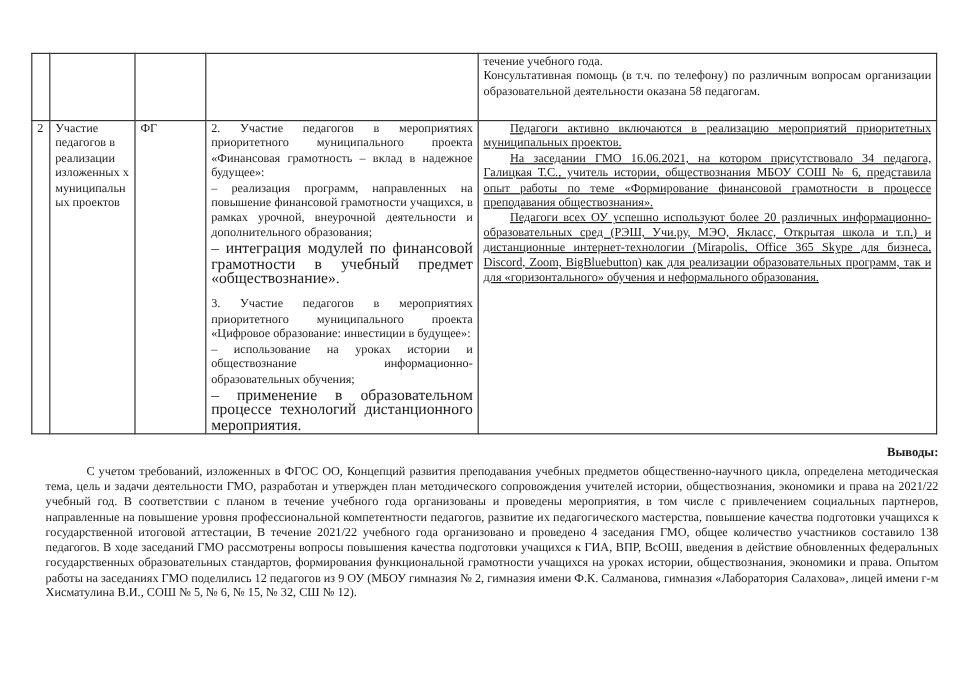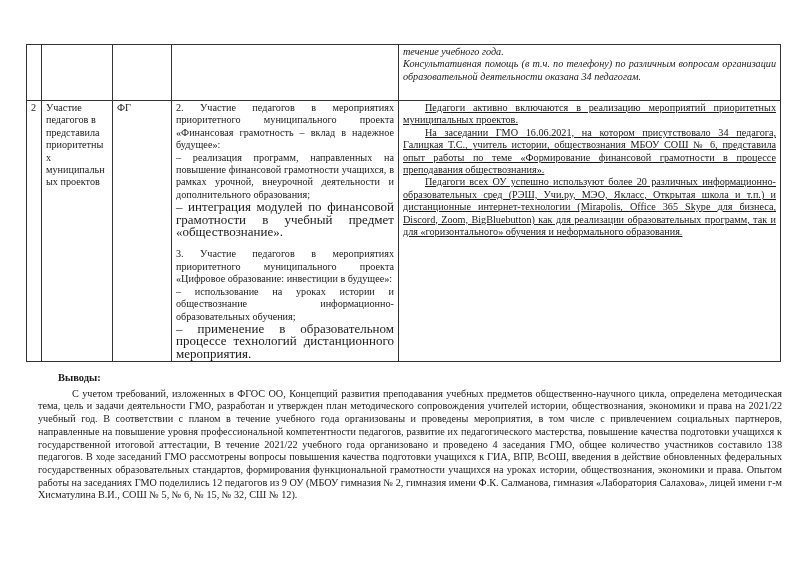--- a/index.html
+++ b/index.html
@@ -7,30 +7,30 @@
          font-family: "Liberation Serif", "DejaVu Serif", serif; color: #1a1a1a; }
   .page { position: absolute; left: 0; top: 0; width: 800px; height: 566px; }
   table.report { position: absolute; left: 26px; top: 44px; width: 755px;
                  border-collapse: collapse; table-layout: fixed; font-size: 10.2px; line-height: 12.4px; }
   table.report td { border: 1.3px solid #333; vertical-align: top; padding: 1px 4px 1px 4px; }
   .c1 { width: 15px; }
   .c2 { width: 71px; }
   .c3 { width: 59px; }
   .c4 { width: 227px; }
   .c5 { width: auto; }
-  tr.row-top td { height: 53px; font-style: italic; }
+  tr.row-top td { height: 53px; }
   tr.row-main td { height: 254px; }
   .just { text-align: justify; text-align-last: left; }
   p { margin: 0; }
   .indent { text-indent: 22px; text-decoration: underline; }
   .gap { height: 10px; }
   .small { font-size: 13px; }
   .conclusions { position: absolute; left: 58px; top: 372px; width: 724px;
                  font-size: 10.2px; line-height: 12.7px; }
-  .conclusions h3 { margin: 0 0 3px 0; font-size: 10.5px; font-weight: bold; position: relative; left: 0; }
+  .conclusions h3 { margin: 0 0 3px 0; font-size: 10.5px; font-weight: bold; position: relative; left: 0; text-align: right; }
   .conclusions .body { margin-left: -20px; text-align: justify; text-indent: 34px; }
 </style>
 </head>
 <body>
 
 <div class="page">
   <table class="report">
     <colgroup>
       <col class="c1">
         <col class="c2">
@@ -39,26 +39,26 @@
         <col class="c5">
     </colgroup>
     <tbody>
         <tr class="row-top">
       <td></td>
       <td></td>
       <td></td>
       <td></td>
       <td>
         <p>течение учебного года.</p>
-        <p class="just">Консультативная помощь (в т.ч. по телефону) по различным вопросам организации образовательной деятельности оказана 34 педагогам.</p>
+        <p class="just">Консультативная помощь (в т.ч. по телефону) по различным вопросам организации образовательной деятельности оказана 58 педагогам.</p>
       </td>
     </tr>
     <tr class="row-main">
       <td>2</td>
-      <td>Участие педагогов в представила приоритетны х муниципальн ых проектов</td>
+      <td>Участие педагогов в реализации изложенных х муниципальн ых проектов</td>
       <td>ФГ</td>
       <td>
         <p class="just">2. Участие педагогов в мероприятиях приоритетного муниципального проекта «Финансовая грамотность – вклад в надежное будущее»:</p>
         <p class="just">– реализация программ, направленных на повышение финансовой грамотности учащихся, в рамках урочной, внеурочной деятельности и дополнительного образования;</p>
         <p class="just small">– интеграция модулей по финансовой грамотности в учебный предмет «обществознание».</p>
         <div class="gap"></div>
         <p class="just">3. Участие педагогов в мероприятиях приоритетного муниципального проекта «Цифровое образование: инвестиции в будущее»:</p>
         <p class="just">– использование на уроках истории и обществознание информационно-образовательных обучения;</p>
         <p class="just small">– применение в образовательном процессе технологий дистанционного мероприятия.</p>
       </td>

